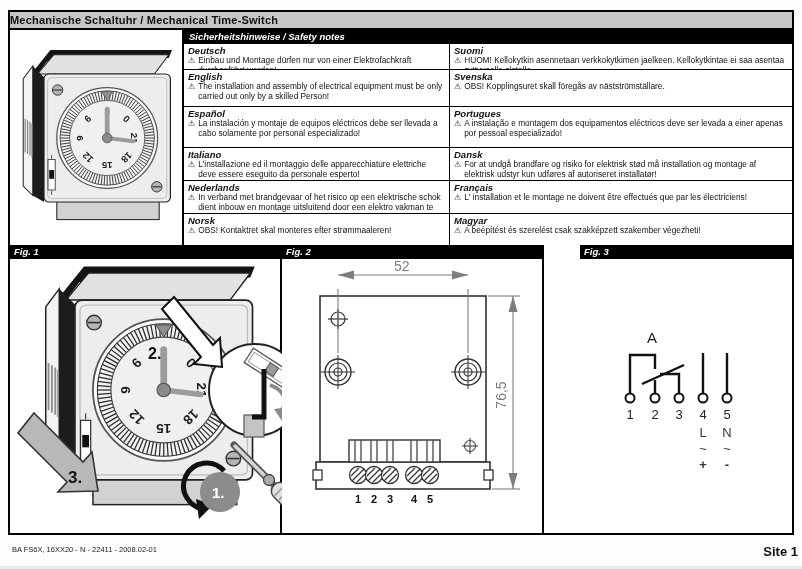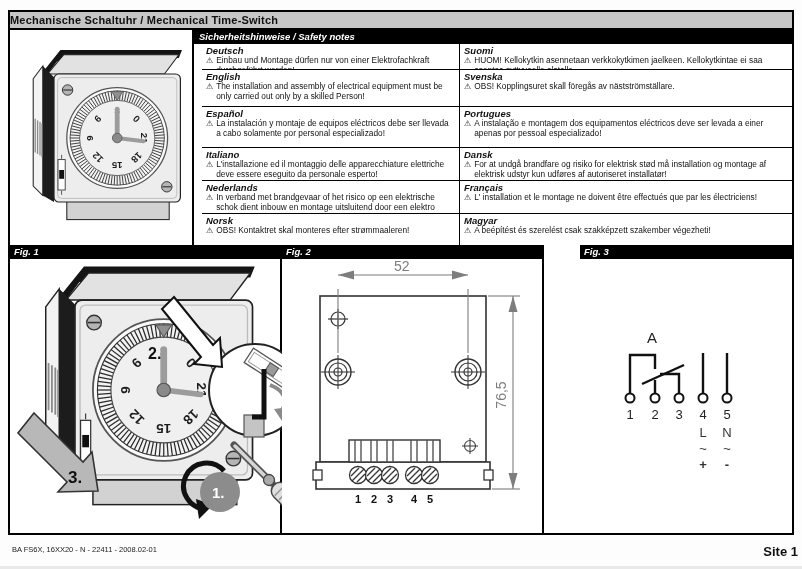--- a/index.html
+++ b/index.html
@@ -1,26 +1,26 @@
 <!DOCTYPE html>
 <html><head>
 <meta charset="utf-8">
 <style>
   * { margin:0; padding:0; box-sizing:border-box; }
   html,body { width:802px; height:569px; background:#ffffff; font-family:"Liberation Sans",sans-serif; color:#111; overflow:hidden; }
   .page { position:relative; width:802px; height:569px; background:#fdfdfd; }
   .frame { position:absolute; left:8px; top:10px; width:786px; height:525px; border:2px solid #000; background:#fff; display:flex; flex-direction:column; }
   .title-bar { height:18px; background:#c6c6c6; border-bottom:2px solid #000; font-weight:bold; font-size:11px; line-height:17px; letter-spacing:.2px; }
-  .main-row { display:flex; height:215px;padding-left:10px; }
+  .main-row { display:flex; height:215px; }
   .device-cell { width:174px; border-right:2px solid #000; background:#fff; display:flex; align-items:center; justify-content:center; }
   .safety { flex:1; display:flex; flex-direction:column; }
   .safety-head { height:14px; background:#000; color:#fff; font-weight:bold; font-style:italic; font-size:9.5px; line-height:13px; padding-left:5px; }
   .safety-grid { flex:1; display:grid; grid-template-columns:266px 1fr; grid-template-rows:26px 37px 41px 33px 33px 1fr; }
   .cell { padding:1px 4px 0 4px; overflow:hidden; }
-  .cell.l { border-right:1.5px solid #000;margin-left:8px; }
+  .cell.l { border-right:1.5px solid #000; }
   .cell.rb { border-bottom:1.5px solid #000; }
   .lang { font-weight:bold; font-style:italic; font-size:9.5px; }
   .note { display:flex; font-size:8.3px; line-height:1.18; }
   .warn { margin-right:3px; font-size:8px; flex:0 0 auto; }
   .figs-row { display:flex; flex:1; }
   .fig-panel { position:relative; border-right:2px solid #000; background:#fff; }
   .fig-panel:last-child { border-right:none; flex:1;padding-left:36px; }
   .fig-head { height:14px; background:#000; color:#fff; font-weight:bold; font-style:italic; font-size:9.5px; line-height:13px; padding-left:4px; }
   .fig-panel svg { display:block; }
   .footer { position:absolute; left:12px; top:545px; font-size:7.5px; color:#222; }

